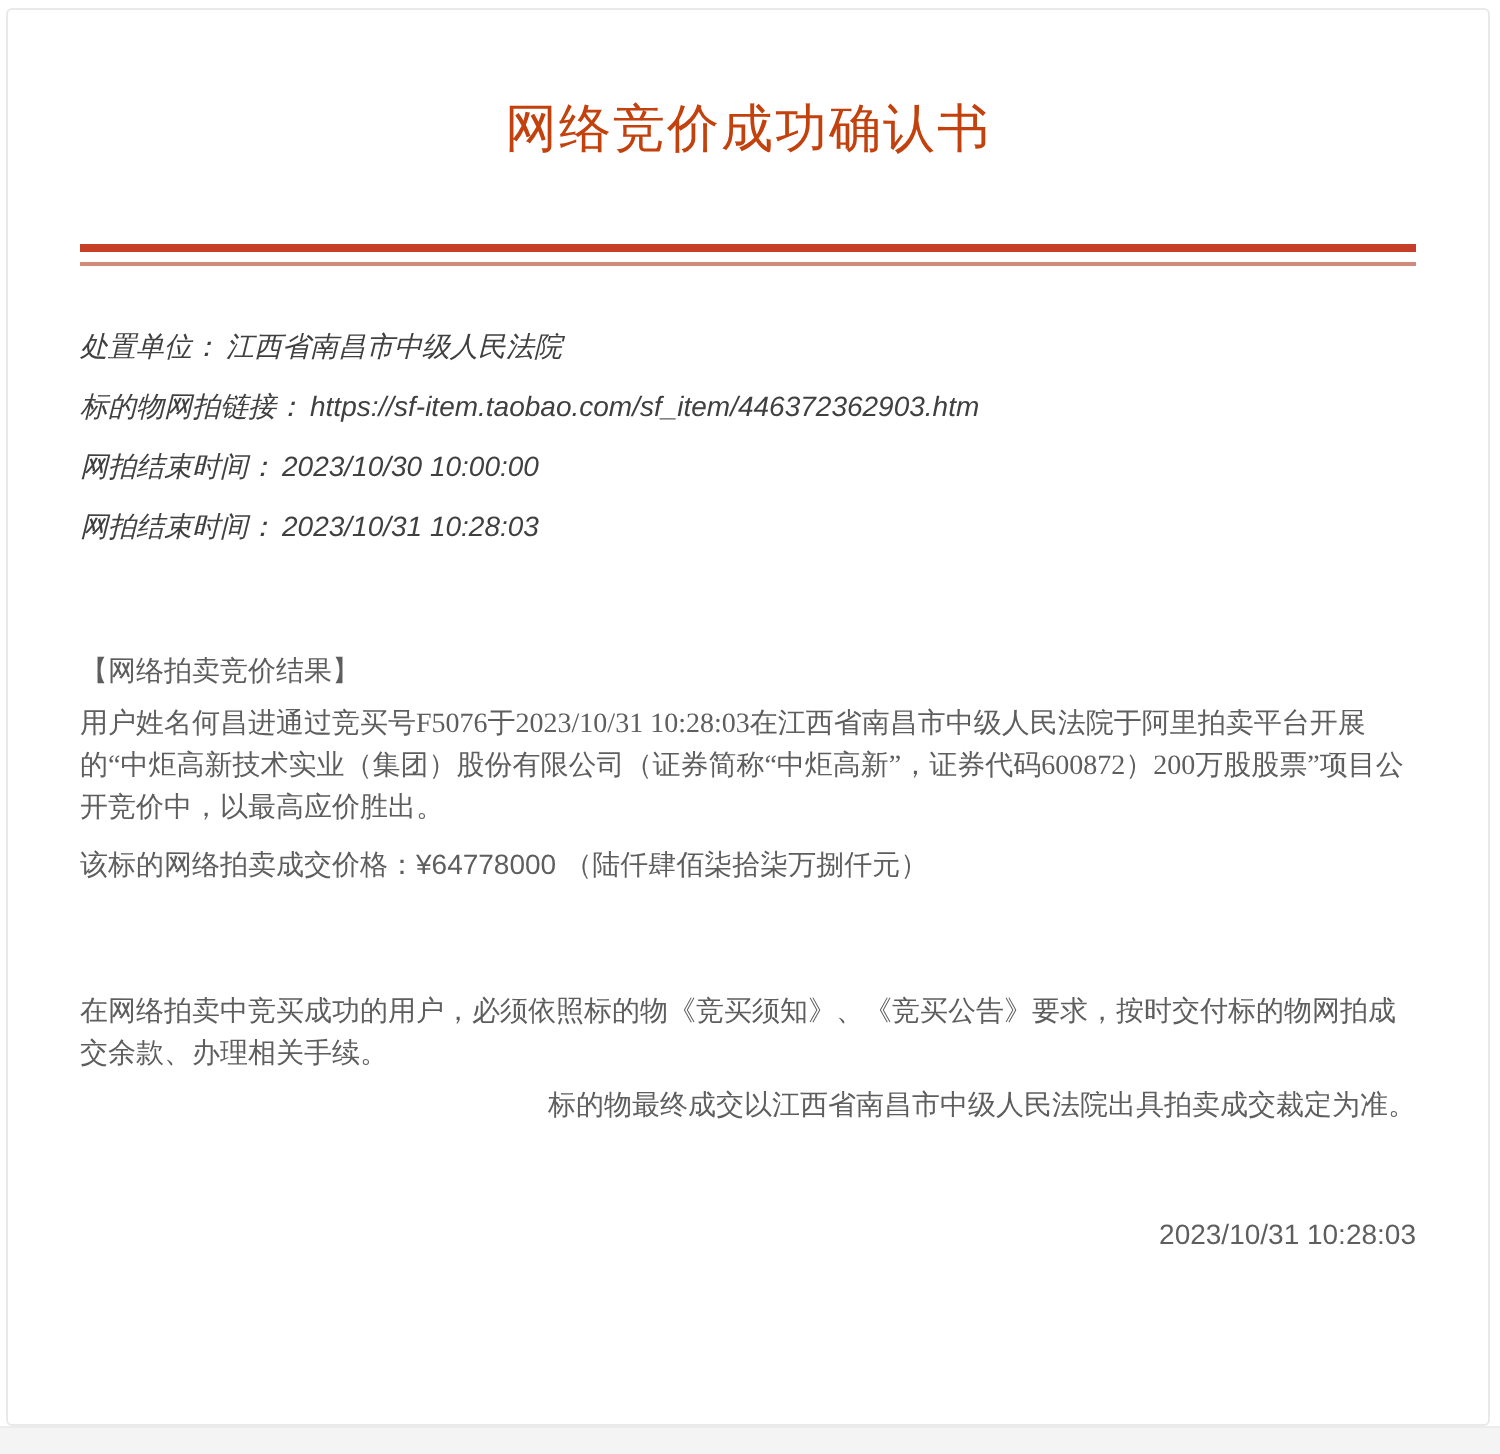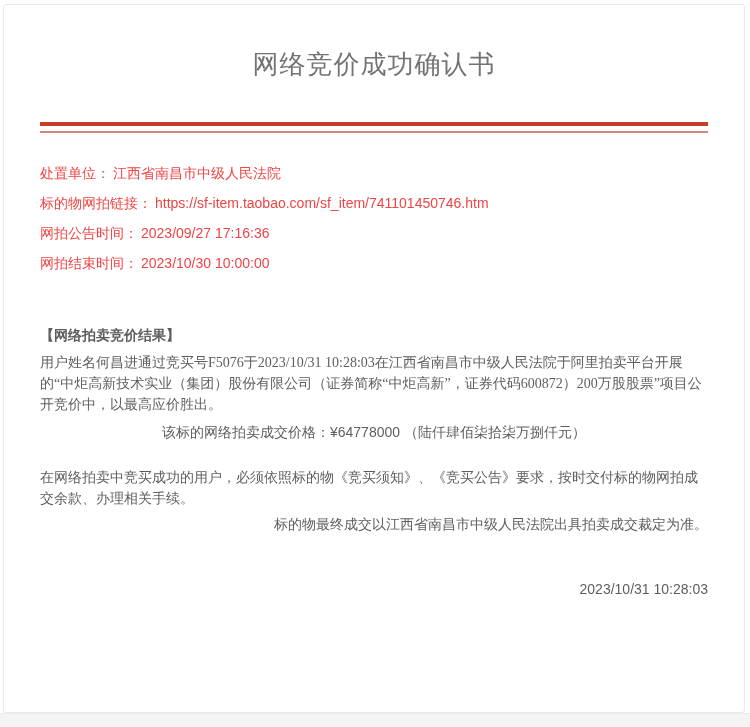--- a/index.html
+++ b/index.html
@@ -22,51 +22,52 @@
     height: 14px;
     background: #f4f4f4;
     border-top: 1px solid #ececec;
   }
   .title {
     margin-top: 42px;
     text-align: center;
     font-size: 26px;
     font-weight: 400;
     letter-spacing: 1px;
-    color: #737373;
+    color: #c2410c;
   }
   .rule-thick {
     margin-top: 40px;
     height: 4px;
     background: #c63e28;
   }
   .rule-thin {
     margin-top: 5px;
     height: 2px;
     background: #d08b7b;
   }
   .info { margin-top: 30px; }
   .info-row {
     font-size: 14px;
     line-height: 20px;
     margin-bottom: 10px;
-    color: #ef4444;
+    color: #404040;
     white-space: nowrap;
+    font-style: italic;
   }
   .info-label { margin-right: 3px; }
   .para, .heading {
     font-size: 14px;
     line-height: 21px;
     color: #5e5e5e;
   }
-  .heading { margin-top: 52px; font-weight: bold; }
+  .heading { margin-top: 52px; }
   .result-body { margin-top: 6px; font-family: Liberation Serif, serif; }
-  .price-line { margin-top: 7px; text-align: center; }
+  .price-line { margin-top: 7px; }
   .price-words { margin-left: 4px; }
-  .note-1 { margin-top: 24px; }
+  .note-1 { margin-top: 52px; }
   .note-2 { margin-top: 5px; text-align: right; }
   .timestamp {
     margin-top: 44px;
     font-size: 14px;
     line-height: 21px;
     color: #5e5e5e;
     text-align: right;
   }
 </style>
 </head>
@@ -77,27 +78,27 @@
   <h1 class="title">网络竞价成功确认书</h1>
 
   <div class="rule-thick"></div>
   <div class="rule-thin"></div>
 
   <div class="info">
     <p class="info-row">
       <span class="info-label">处置单位：</span><span>江西省南昌市中级人民法院</span>
     </p>
     <p class="info-row">
-      <span class="info-label">标的物网拍链接：</span><span>https://sf-item.taobao.com/sf_item/741101450746.htm</span>
-    </p>
-    <p class="info-row">
-      <span class="info-label">网拍公告时间：</span><span>2023/09/27 17:16:36</span>
+      <span class="info-label">标的物网拍链接：</span><span>https://sf-item.taobao.com/sf_item/446372362903.htm</span>
     </p>
     <p class="info-row">
       <span class="info-label">网拍结束时间：</span><span>2023/10/30 10:00:00</span>
+    </p>
+    <p class="info-row">
+      <span class="info-label">网拍结束时间：</span><span>2023/10/31 10:28:03</span>
     </p>
   </div>
 
   <p class="heading">【网络拍卖竞价结果】</p>
 
   <p class="para result-body">用户姓名何昌进通过竞买号F5076于2023/10/31 10:28:03在江西省南昌市中级人民法院于阿里拍卖平台开展的“中炬高新技术实业（集团）股份有限公司（证券简称“中炬高新”，证券代码600872）200万股股票”项目公开竞价中，以最高应价胜出。</p>
 
   <p class="para price-line">
     <span>该标的网络拍卖成交价格：</span><span>¥64778000</span><span class="price-words">（陆仟肆佰柒拾柒万捌仟元）</span>
   </p>

